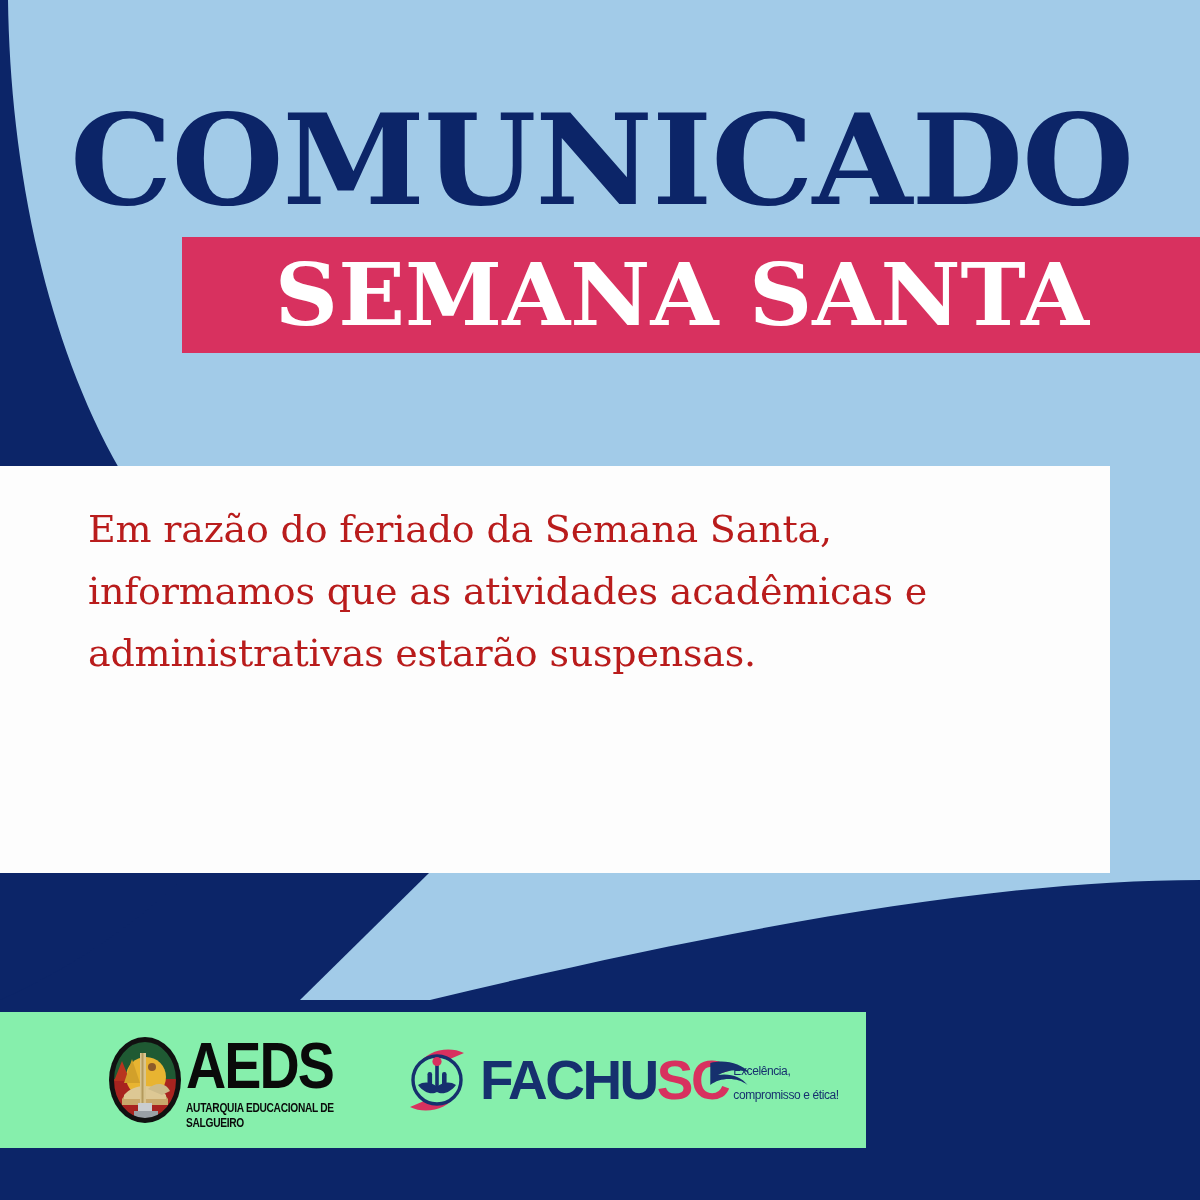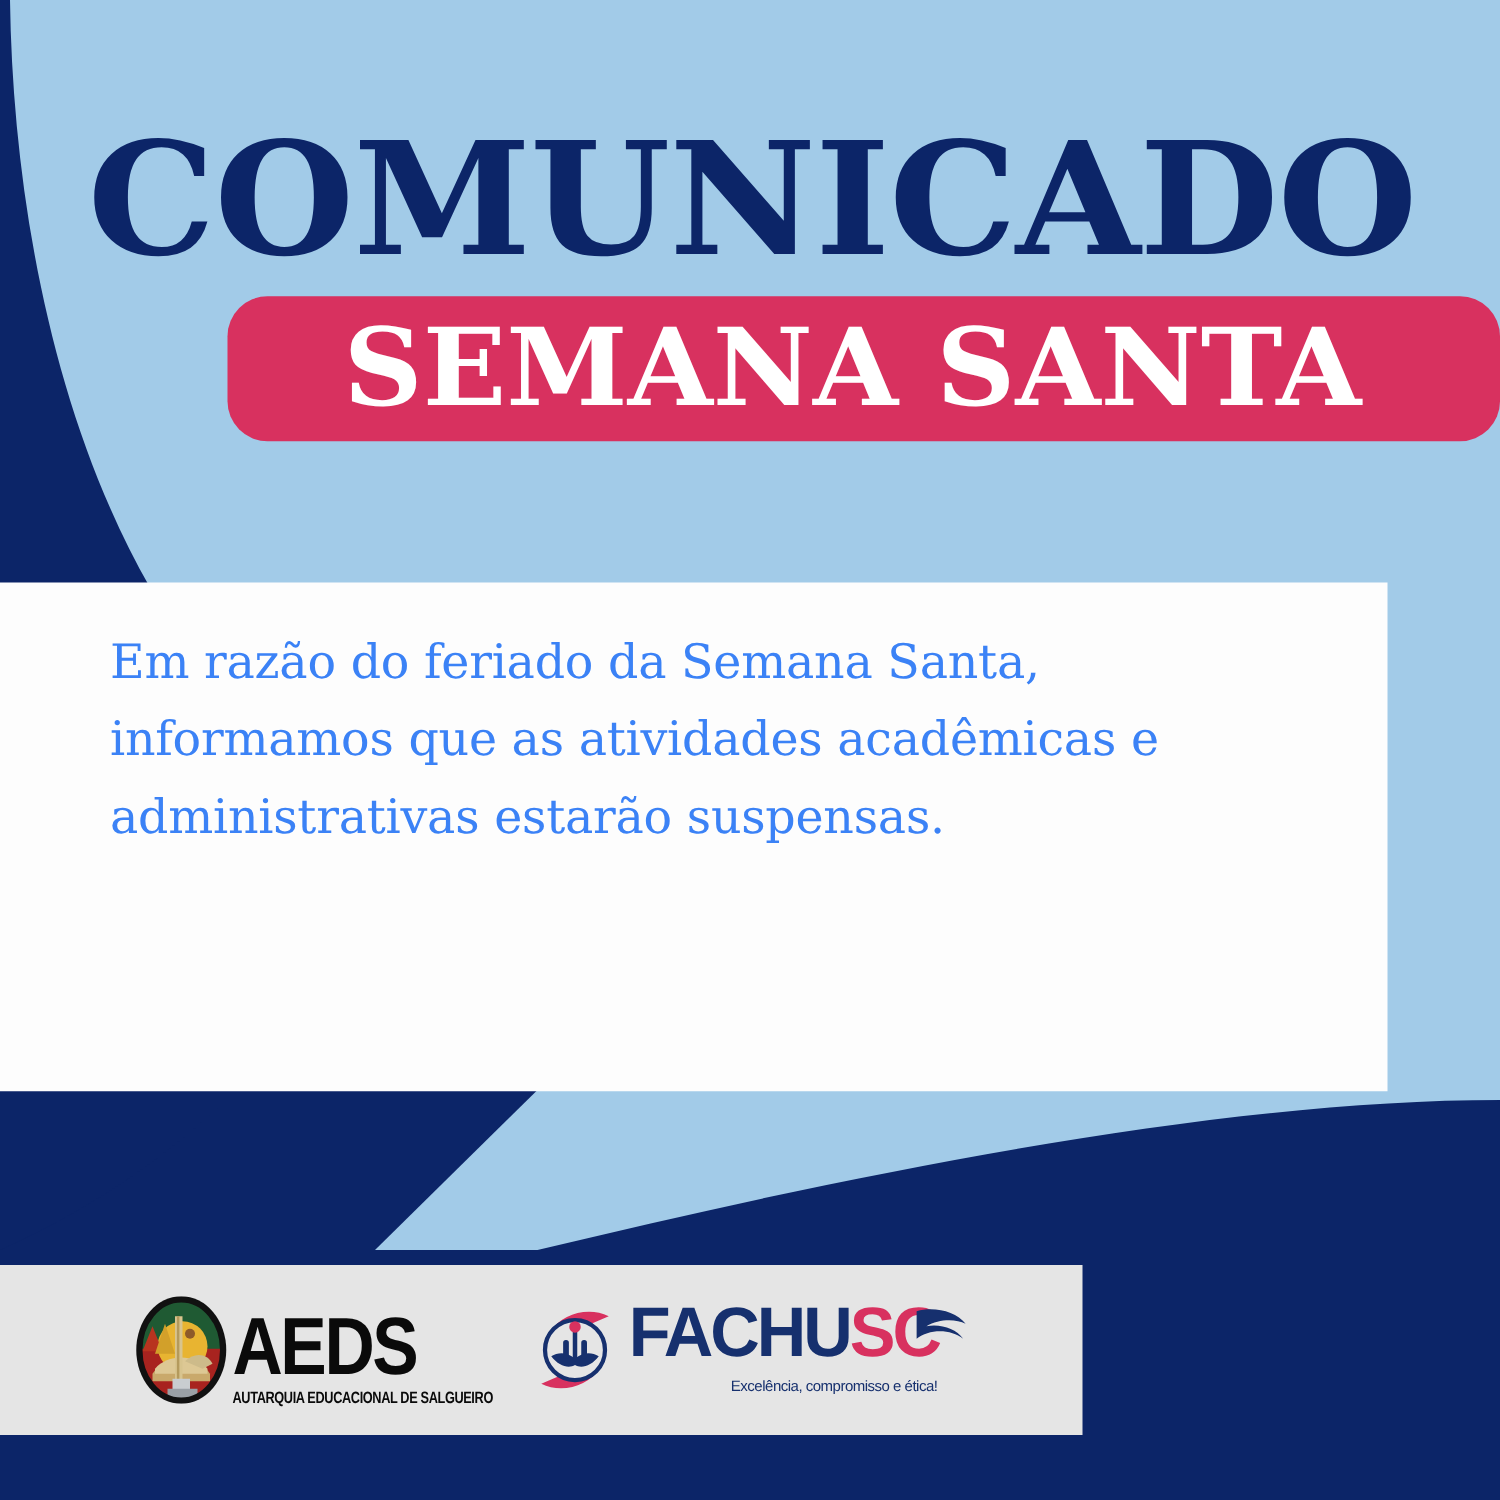--- a/index.html
+++ b/index.html
@@ -24,21 +24,20 @@
     letter-spacing:-1px;
     color:#0c2568;
     transform:scaleX(1.03);
     transform-origin:left center;
     white-space:nowrap;
   }
   .redband{
     position:absolute;left:182px;top:237px;
     width:1018px;height:116px;
     background:#d8315f;
-    border-radius:32px;
   }
   .redband-text{
     position:absolute;left:0;top:0;right:18px;height:116px;
     display:flex;align-items:center;justify-content:center;
     font-family:"DejaVu Serif", serif;
     font-weight:700;
     font-size:86px;
     line-height:86px;
     letter-spacing:0px;
     color:#ffffff;
@@ -54,31 +53,31 @@
     background:#fdfdfd;
   }
   .card-inner{
     position:absolute;left:88px;top:32px;right:60px;
   }
   .para{
     font-family:"DejaVu Serif", serif;
     font-weight:400;
     font-size:38px;
     line-height:62px;
-    color:#3b82f6;
+    color:#b91c1c;
     margin:0 0 52px 0;
     letter-spacing:-0.2px;
   }
   .para:last-child{margin-bottom:0;}
 
   
   .footerbar{
     position:absolute;left:0px;top:1012px;
     width:866px;height:136px;
-    background:#e5e5e5;
+    background:#86efac;
     display:flex;align-items:center;
   }
   .logos{
     display:flex;align-items:center;
     margin-left:108px;
     gap:26px;
   }
 
   
   .aeds{display:flex;align-items:flex-end;gap:4px;}
@@ -100,21 +99,21 @@
     color:#0a0a0a;
     letter-spacing:-0.3px;
     transform:scaleY(1.25) scaleX(0.97);
     transform-origin:left top;
     margin-top:3px;
   }
 
   
   .fachu{display:flex;align-items:center;gap:10px;}
   .fachu-mark{width:66px;height:66px;flex:0 0 auto;}
-  .fachu-words{display:flex;flex-direction:column;align-items:flex-end;}
+  .fachu-words{display:flex;flex-direction:row;align-items:flex-end;}
   .fachu-main{
     font-family:"Liberation Sans", sans-serif;
     font-weight:700;
     font-size:56px;line-height:54px;
     letter-spacing:-2.5px;
     color:#16306e;
     display:flex;align-items:baseline;
     transform:scaleX(0.98);
     transform-origin:left center;
   }

